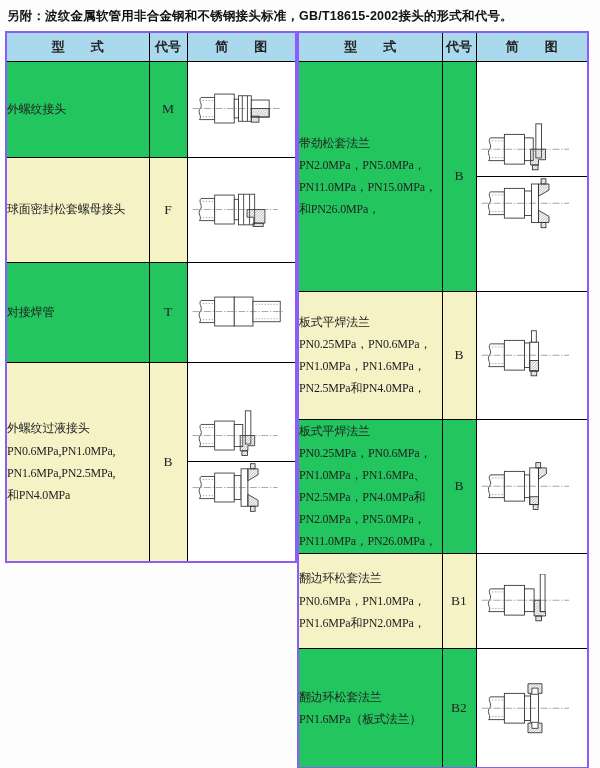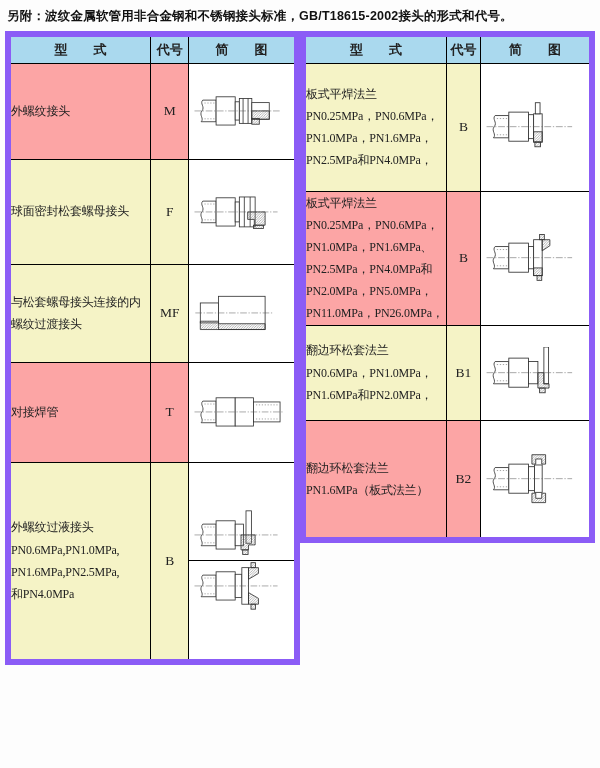--- a/index.html
+++ b/index.html
@@ -10,21 +10,21 @@
   }
   .page{width:600px;height:768px;box-sizing:border-box;padding:4px 5px;}
   .title{
     font-size:12.5px;font-weight:bold;color:#111;
     padding:4px 2px 6px 2px;letter-spacing:0.2px;
     font-family:"Liberation Sans",sans-serif;
   }
   .tables{display:flex;align-items:flex-start;}
   table.half{
     border-collapse:collapse;table-layout:fixed;
-    border:6px solid #8b5cf6;background:#fca5a5;
+    border:2px solid #8b5cf6;background:#22c55e;
   }
   table.half td,table.half th{
     border:1px solid #000;padding:0;overflow:hidden;vertical-align:middle;
   }
   th.hd{
     background:#aad9ee;font-weight:600;font-size:13px;color:#222;
     font-family:"Liberation Serif",serif;text-align:center;
   }
   td.type{
     font-family:"Liberation Serif",serif;font-size:12px;color:#222;
@@ -210,32 +210,20 @@
         <td class="type yl">球面密封松套螺母接头</td>
         <td class="code yl">F</td>
         <td class="dcell">
           <div class="diag">
                 <svg viewBox="0 0 240 120">
                   <use href="#g-f"></use>
                 </svg>
               </div>
         </td>
       </tr>
-      <tr class="r3">
-        <td class="type yl">与松套螺母接头连接的内
-螺纹过渡接头</td>
-        <td class="code yl">MF</td>
-        <td class="dcell">
-          <div class="diag">
-                <svg viewBox="0 0 240 120">
-                  <use href="#g-mf"></use>
-                </svg>
-              </div>
-        </td>
-      </tr>
       <tr class="r4">
         <td class="type">对接焊管</td>
         <td class="code">T</td>
         <td class="dcell">
           <div class="diag">
                 <svg viewBox="0 0 240 120">
                   <use href="#g-t"></use>
                 </svg>
               </div>
         </td>
@@ -269,20 +257,41 @@
           <col style="width:144px">
           <col style="width:34px">
           <col style="width:112px">
         </colgroup>
       <tbody>
           <tr class="hrow">
         <th class="hd">型　　式</th>
         <th class="hd">代号</th>
         <th class="hd">简　　图</th>
       </tr>
+      <tr class="r0">
+        <td class="type">带劲松套法兰
+PN2.0MPa，PN5.0MPa，
+PN11.0MPa，PN15.0MPa，
+和PN26.0MPa，</td>
+        <td class="code">B</td>
+        <td class="dcell">
+          <div class="dsplit">
+            <div class="diag">
+                  <svg viewBox="0 0 240 120">
+                    <use href="#g-fla"></use>
+                  </svg>
+                </div>
+            <div class="diag">
+                  <svg viewBox="0 0 240 120">
+                    <use href="#g-flb"></use>
+                  </svg>
+                </div>
+          </div>
+        </td>
+      </tr>
       <tr class="r1">
         <td class="type yl">板式平焊法兰
 PN0.25MPa，PN0.6MPa，
 PN1.0MPa，PN1.6MPa，
 PN2.5MPa和PN4.0MPa，</td>
         <td class="code yl">B</td>
         <td class="dcell">
           <div class="diag">
                 <svg viewBox="0 0 240 120">
                   <use href="#g-flc"></use>

